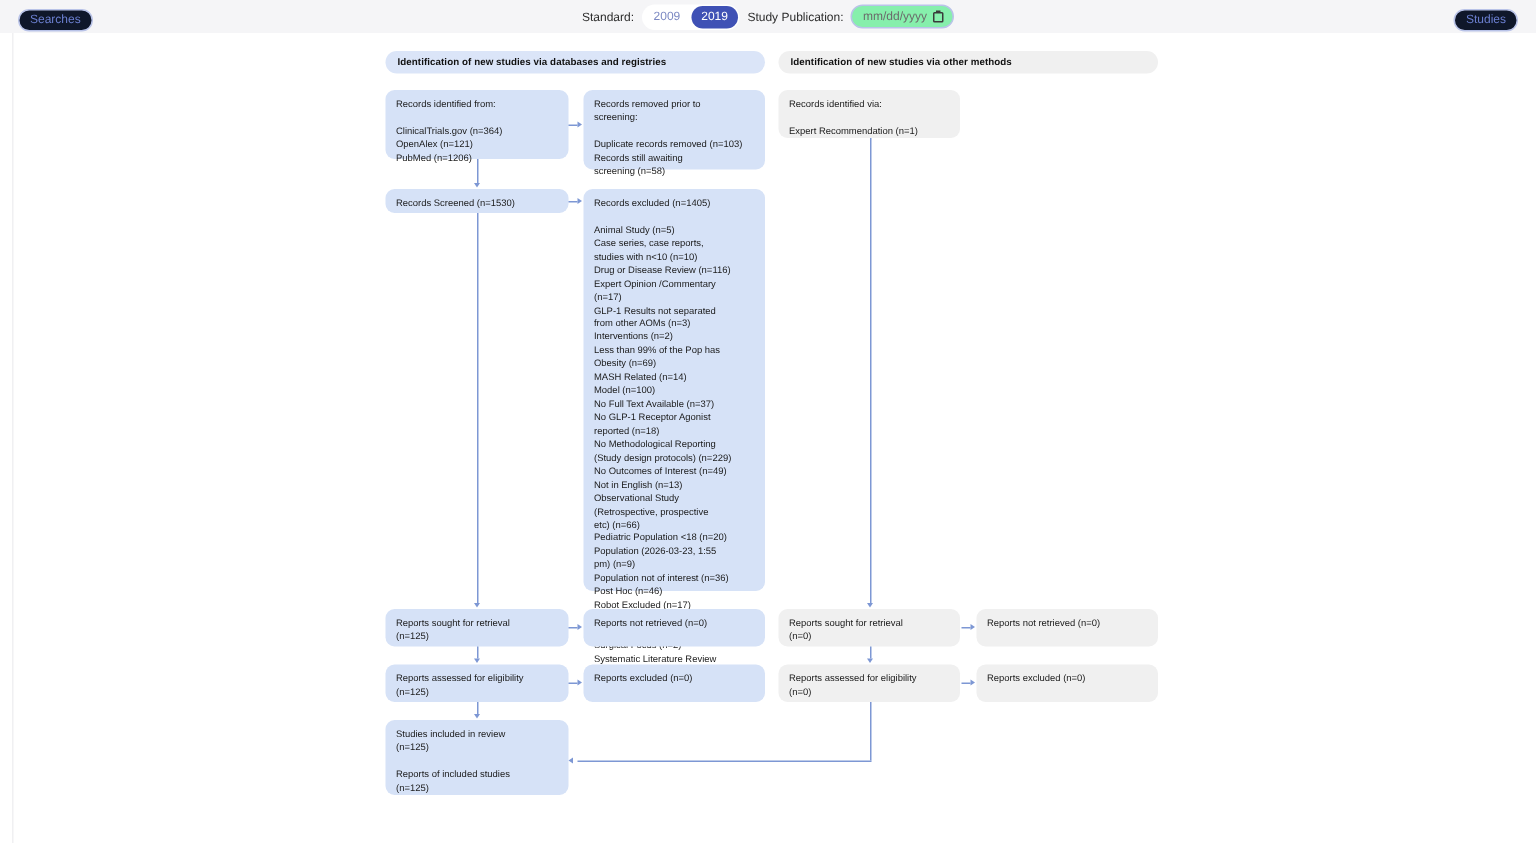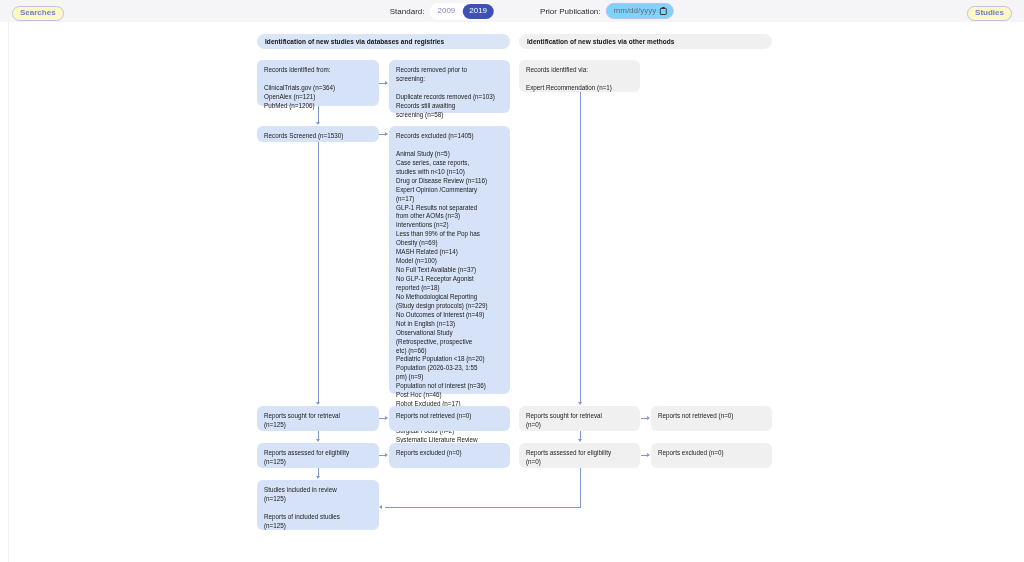--- a/index.html
+++ b/index.html
@@ -16,55 +16,54 @@
   #toolbar {
     position: absolute; left: 0; top: 0;
     width: 1024px; height: 22px;
     background: #f5f5f7;
     display: flex; align-items: center;
     z-index: 20;
   }
   .pill-btn {
     font-size: 8px; color: #6b7fd0;
     border: 1px solid #b9c3e8;
-    background: #fef9c3;
+    background: #0f172a;
     border-radius: 9px;
     padding: 2px 7px 3px 7px;
     line-height: 1;
     cursor: pointer;
     white-space: nowrap;
-    font-weight: bold;
   }
   #searches-btn { position: absolute; left: 12px; top: 6px; }
   #download-btn { position: absolute; right: 12px; top: 6px; }
 
   #standard-group {
     position: absolute; left: 50%; top: 0; height: 22px;
     transform: translateX(-50%);
     display: flex; align-items: center; gap: 5px;
     white-space: nowrap;
   }
-  .tb-label { font-size: 8px; color: #2b2b2b; margin-left: 40px; }
+  .tb-label { font-size: 8px; color: #2b2b2b; }
   .seg {
     display: inline-flex; align-items: center;
     background: #ffffff; border-radius: 9px;
     padding: 1px; gap: 0px;
   }
   .seg-opt {
     font-size: 8px; line-height: 1;
     padding: 3px 7px 4px 7px;
     border-radius: 8px;
     color: #7b88c2; cursor: pointer;
     white-space: nowrap;
   }
   .seg-opt.active { background: #3f51b5; color: #ffffff; }
   .date-field {
     display: inline-flex; align-items: flex-end; gap: 4px;
     font-size: 8px; color: #6b6b6b;
-    border: 1px solid #b9c3e8; background: #7dd3fc;
+    border: 1px solid #b9c3e8; background: #86efac;
     border-radius: 9px; padding: 2px 6px 3px 7px;
     cursor: text;
   }
   .cal-ico { display: inline-block; width: 7px; height: 8px; position: relative; }
   .cal-ico i {
     position: absolute; left: 0; top: 1px; width: 7px; height: 7px;
     border: 1px solid #3a3a3a; border-radius: 1px;
   }
   .cal-ico i::before {
     content: ""; position: absolute; left: 1px; top: -2px;
@@ -118,21 +117,21 @@
   <div id="searches-btn" class="pill-btn">Searches</div>
 
   <div id="standard-group">
     <span class="tb-label">Standard:</span>
 
     <span class="seg">
       <span class="seg-opt">2009</span>
       <span class="seg-opt active">2019</span>
     </span>
 
-    <span class="tb-label">Prior Publication:</span>
+    <span class="tb-label">Study Publication:</span>
 
     <span class="date-field">
       <span>mm/dd/yyyy</span>
       <span class="cal-ico">
           <i></i>
         </span>
     </span>
   </div>
 
   <div id="download-btn" class="pill-btn">Studies</div>

